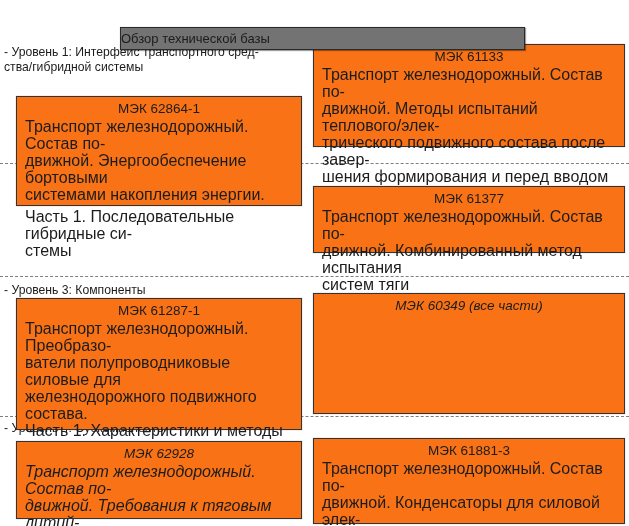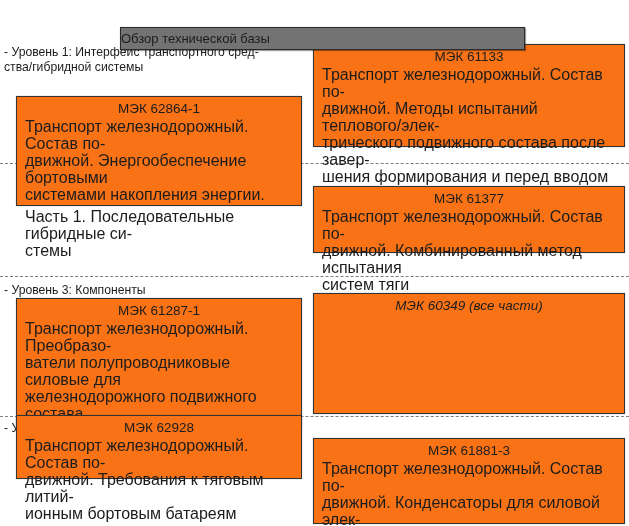--- a/index.html
+++ b/index.html
@@ -109,21 +109,21 @@
 ватели полупроводниковые силовые для
 железнодорожного подвижного состава.
 Часть 1. Характеристики и методы испыта-
 ний</div>
   </div>
 
   <div class="std-box" style="left:313px; top:293px; width:312px; height:121px;font-style:italic;">
     <div class="box-title">МЭК 60349 (все части)</div>
   </div>
 
-  <div class="std-box" style="left:16px; top:415px; width:286px; height:64px;">
+  <div class="std-box" style="left:16px; top:441px; width:286px; height:78px;font-style:italic;">
     <div class="box-title">МЭК 62928</div>
     <div class="box-body">Транспорт железнодорожный. Состав по-
 движной. Требования к тяговым литий-
 ионным бортовым батареям</div>
   </div>
 
   <div class="std-box" style="left:313px; top:438px; width:312px; height:86px;">
     <div class="box-title">МЭК 61881-3</div>
     <div class="box-body">Транспорт железнодорожный. Состав по-
 движной. Конденсаторы для силовой элек-

